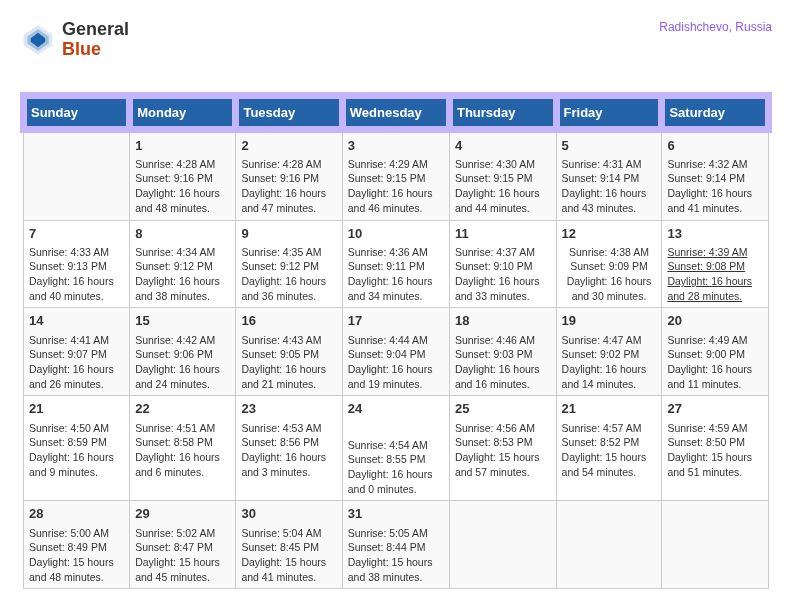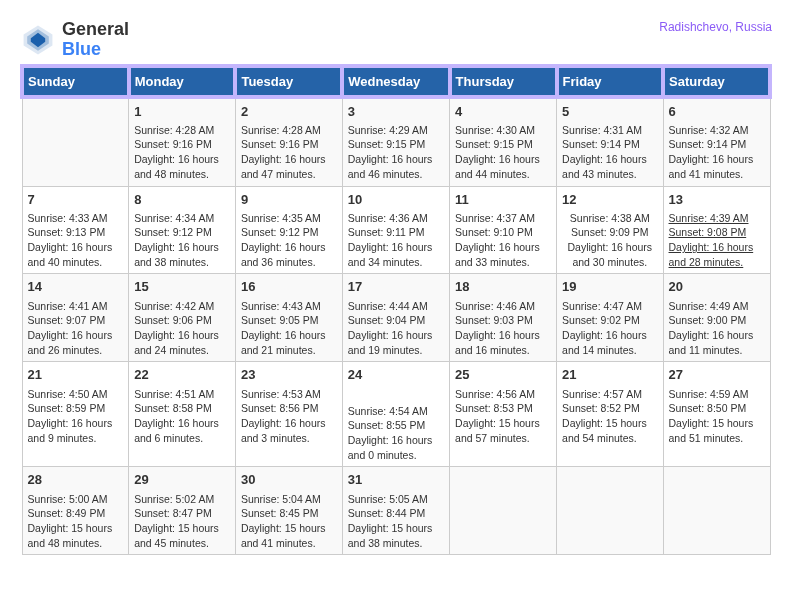--- a/index.html
+++ b/index.html
@@ -7,36 +7,36 @@
       font-family: Arial, sans-serif;
       background: #fff;
       width: 792px;
       min-height: 612px;
       padding: 20px;
     }
     .header {
       display: flex;
       justify-content: space-between;
       align-items: flex-start;
-      margin-bottom: 4px;
+      margin-bottom: 32px;
     }
     .logo {
       display: flex;
       align-items: center;
       gap: 6px;
     }
     .logo-text {
       display: flex;
       flex-direction: column;
       font-size: 18px;
       font-weight: bold;
       line-height: 1.1;
     }
     .logo-general { color: #333; }
-    .logo-blue { color: #3b82f6; }
+    .logo-blue { color: #c2410c; }
     .logo-icon {
       width: 36px;
       height: 36px;
     }
     .title-block {
       text-align: right;
     }
     .title-month {
       font-size: 42px;
       font-weight: bold;
@@ -52,21 +52,21 @@
       border-collapse: collapse;
       font-size: 11px;
     }
     .calendar thead tr th {
       background-color: #2563a8;
       color: #fff;
       padding: 6px 4px;
       text-align: left;
       font-size: 13px;
       font-weight: bold;
-      border: 4px solid #c4b5fd;
+      border: 7px solid #c4b5fd;
     }
     .calendar tbody tr td {
       border: 1px solid #ccc;
       padding: 4px 5px;
       vertical-align: top;
       width: 108px;
       min-height: 80px;
       color: #333;
       line-height: 1.4;
     }

